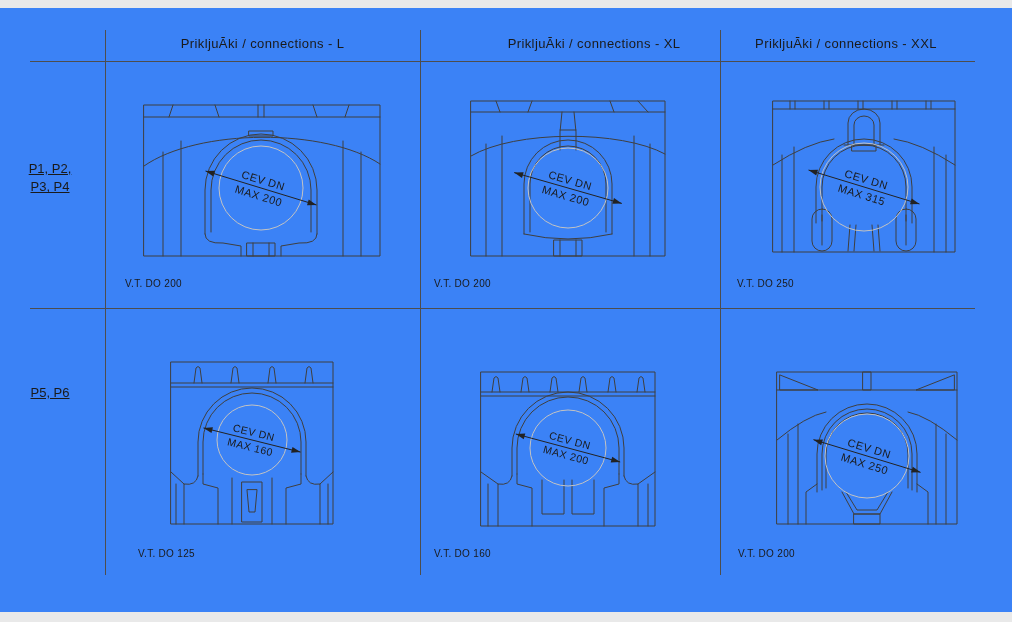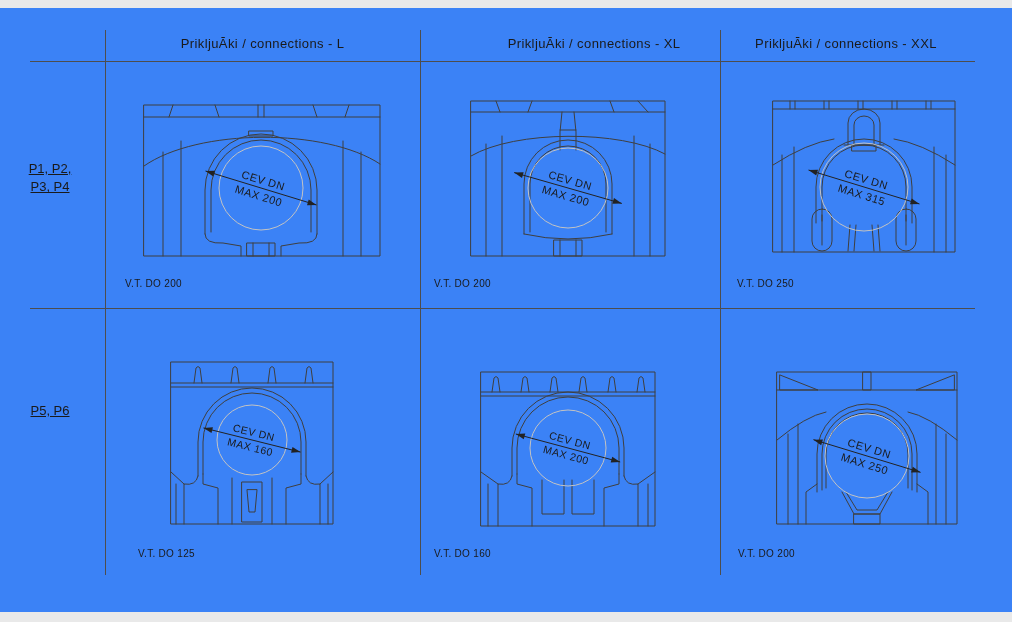--- a/index.html
+++ b/index.html
@@ -37,21 +37,21 @@
   <div class="vline" style="left:720px;top:30px;height:545px;"></div>
   <div class="hline" style="left:30px;top:61px;width:945px;"></div>
   <div class="hline" style="left:30px;top:308px;width:945px;"></div>
 
   <div class="colhead" style="left:105px;width:315px;">PrikljuĀki / connections - L</div>
   <div class="colhead" style="left:444px;width:300px;">PrikljuĀki / connections - XL</div>
   <div class="colhead" style="left:720px;width:252px;">PrikljuĀki / connections - XXL</div>
 
   <div class="rowlabel" style="top:160px;">P1, P2,
 P3, P4</div>
-  <div class="rowlabel" style="top:402px;">P5, P6</div>
+  <div class="rowlabel" style="top:384px;">P5, P6</div>
 
   <div class="draw" style="left:143px;top:96px;">
     <svg width="238" height="162" viewBox="0 0 238 162">
       <g class="art">
         <rect x="1" y="9" width="236" height="151"></rect>
         <line x1="1" y1="21" x2="237" y2="21"></line>
         <line x1="30" y1="9" x2="26" y2="21"></line>
           <line x1="72" y1="9" x2="76" y2="21"></line>
         <line x1="115" y1="9" x2="115" y2="21"></line>
           <line x1="121" y1="9" x2="121" y2="21"></line>

